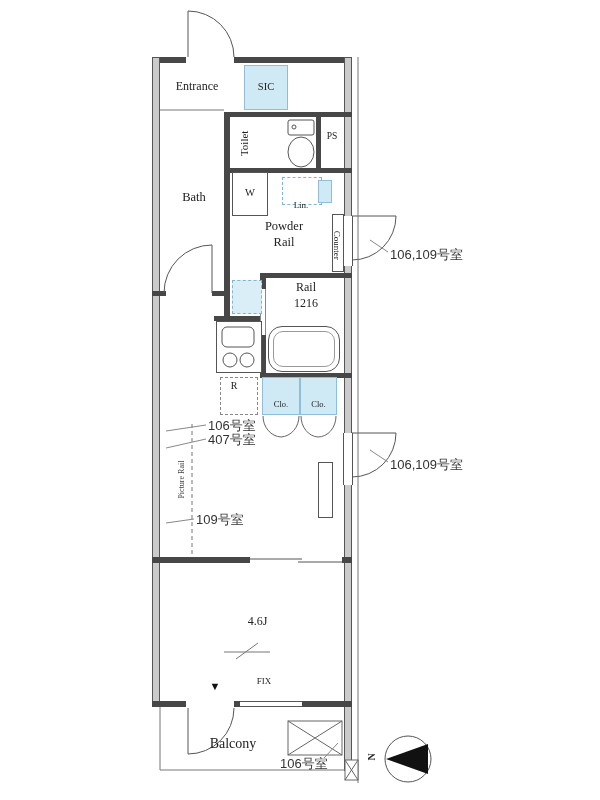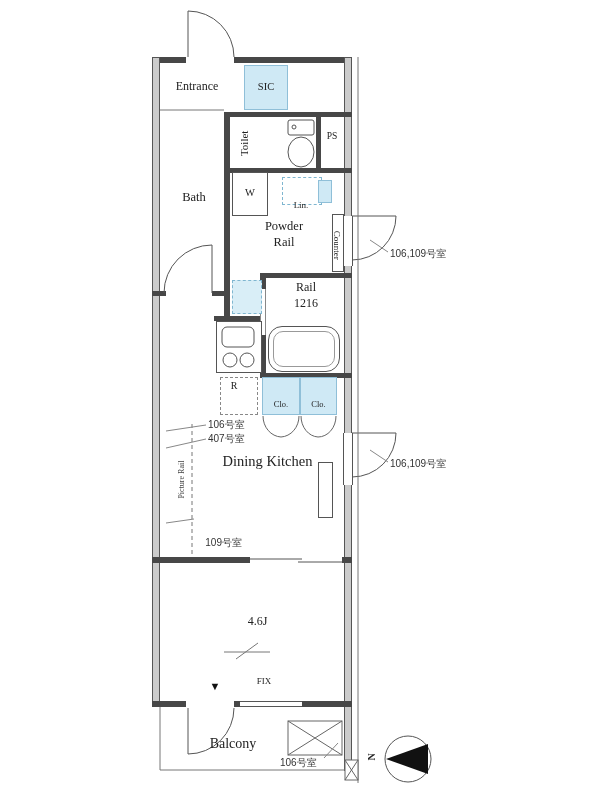--- a/index.html
+++ b/index.html
@@ -4,21 +4,21 @@
 <style>
   html,body{margin:0;padding:0;background:#fff;}
   #plan{position:relative;width:600px;height:800px;background:#fff;overflow:hidden;
         font-family:"Liberation Serif", serif;color:#222;}
   .abs{position:absolute;box-sizing:border-box;}
   .wall{background:#474747;}
   .band{background:#cbcbcb;border:1px solid #555;}
   .blue{background:#cfe9f5;}
   .lbl{text-align:center;line-height:1.15;white-space:nowrap;}
   .sans{font-family:"Liberation Sans", sans-serif;}
-  .tiny{font-size:10px;color:#333;}
+  .tiny{font-size:13px;color:#333;}
   .boxline{border:1px solid #555;background:#fff;}
   svg{position:absolute;left:0;top:0;pointer-events:none;}
 </style>
 </head>
 <body>
 
 <div id="plan">
 
   <div class="abs wall" style="left:152px;top:57px;width:200px;height:6px"></div>
   <div class="abs band" style="left:152px;top:57px;width:8px;height:650px"></div>
@@ -126,28 +126,27 @@
   <div class="abs lbl" style="left:232px;top:187px;width:36px;font-size:10.5px">W</div>
   <div class="abs lbl" style="left:284px;top:200px;width:34px;font-size:9px">Lin.</div>
   <div class="abs lbl" style="left:234px;top:219px;width:100px;font-size:12.5px">Powder</div>
   <div class="abs lbl" style="left:234px;top:235px;width:100px;font-size:12.5px">Rail</div>
   <div class="abs lbl" style="left:307px;top:240px;width:60px;font-size:9px;transform:rotate(90deg)">Counter</div>
   <div class="abs lbl" style="left:274px;top:281px;width:64px;font-size:12px">Rail</div>
   <div class="abs lbl" style="left:274px;top:297px;width:64px;font-size:12px">1216</div>
   <div class="abs lbl" style="left:224px;top:380px;width:20px;font-size:10px">R</div>
   <div class="abs lbl" style="left:262px;top:400px;width:38px;font-size:8.5px">Clo.</div>
   <div class="abs lbl" style="left:300px;top:400px;width:37px;font-size:8.5px">Clo.</div>
-  <div class="abs lbl" style="left:195px;top:453px;width:145px;font-size:14.5px">Dining Kitchen</div>
   <div class="abs lbl" style="left:147px;top:475px;width:70px;font-size:8px;color:#444;transform:rotate(-90deg)">Picture Rail</div>
   <div class="abs lbl" style="left:185px;top:615px;width:145px;font-size:12px">4.6J</div>
   <div class="abs lbl" style="left:206px;top:680px;width:18px;font-size:11px;color:#111">▼</div>
   <div class="abs lbl" style="left:244px;top:676px;width:40px;font-size:9px">FIX</div>
   <div class="abs lbl" style="left:196px;top:736px;width:74px;font-size:14px">Balcony</div>
 
   <div class="abs lbl sans tiny" style="left:208px;top:419px;width:46px;text-align:left">106号室</div>
   <div class="abs lbl sans tiny" style="left:208px;top:433px;width:46px;text-align:left">407号室</div>
-  <div class="abs lbl sans tiny" style="left:196px;top:537px;width:46px;text-align:right">109号室</div>
+  <div class="abs lbl sans tiny" style="left:196px;top:513px;width:46px;text-align:right">109号室</div>
   <div class="abs lbl sans tiny" style="left:390px;top:248px;width:78px;text-align:left">106,109号室</div>
   <div class="abs lbl sans tiny" style="left:390px;top:458px;width:78px;text-align:left">106,109号室</div>
   <div class="abs lbl sans tiny" style="left:280px;top:757px;width:46px;text-align:left">106号室</div>
   <div class="abs lbl" style="left:364px;top:751px;width:16px;font-size:10px;font-weight:bold;transform:rotate(-90deg)">N</div>
 
 </div>
 
 </body></html>

